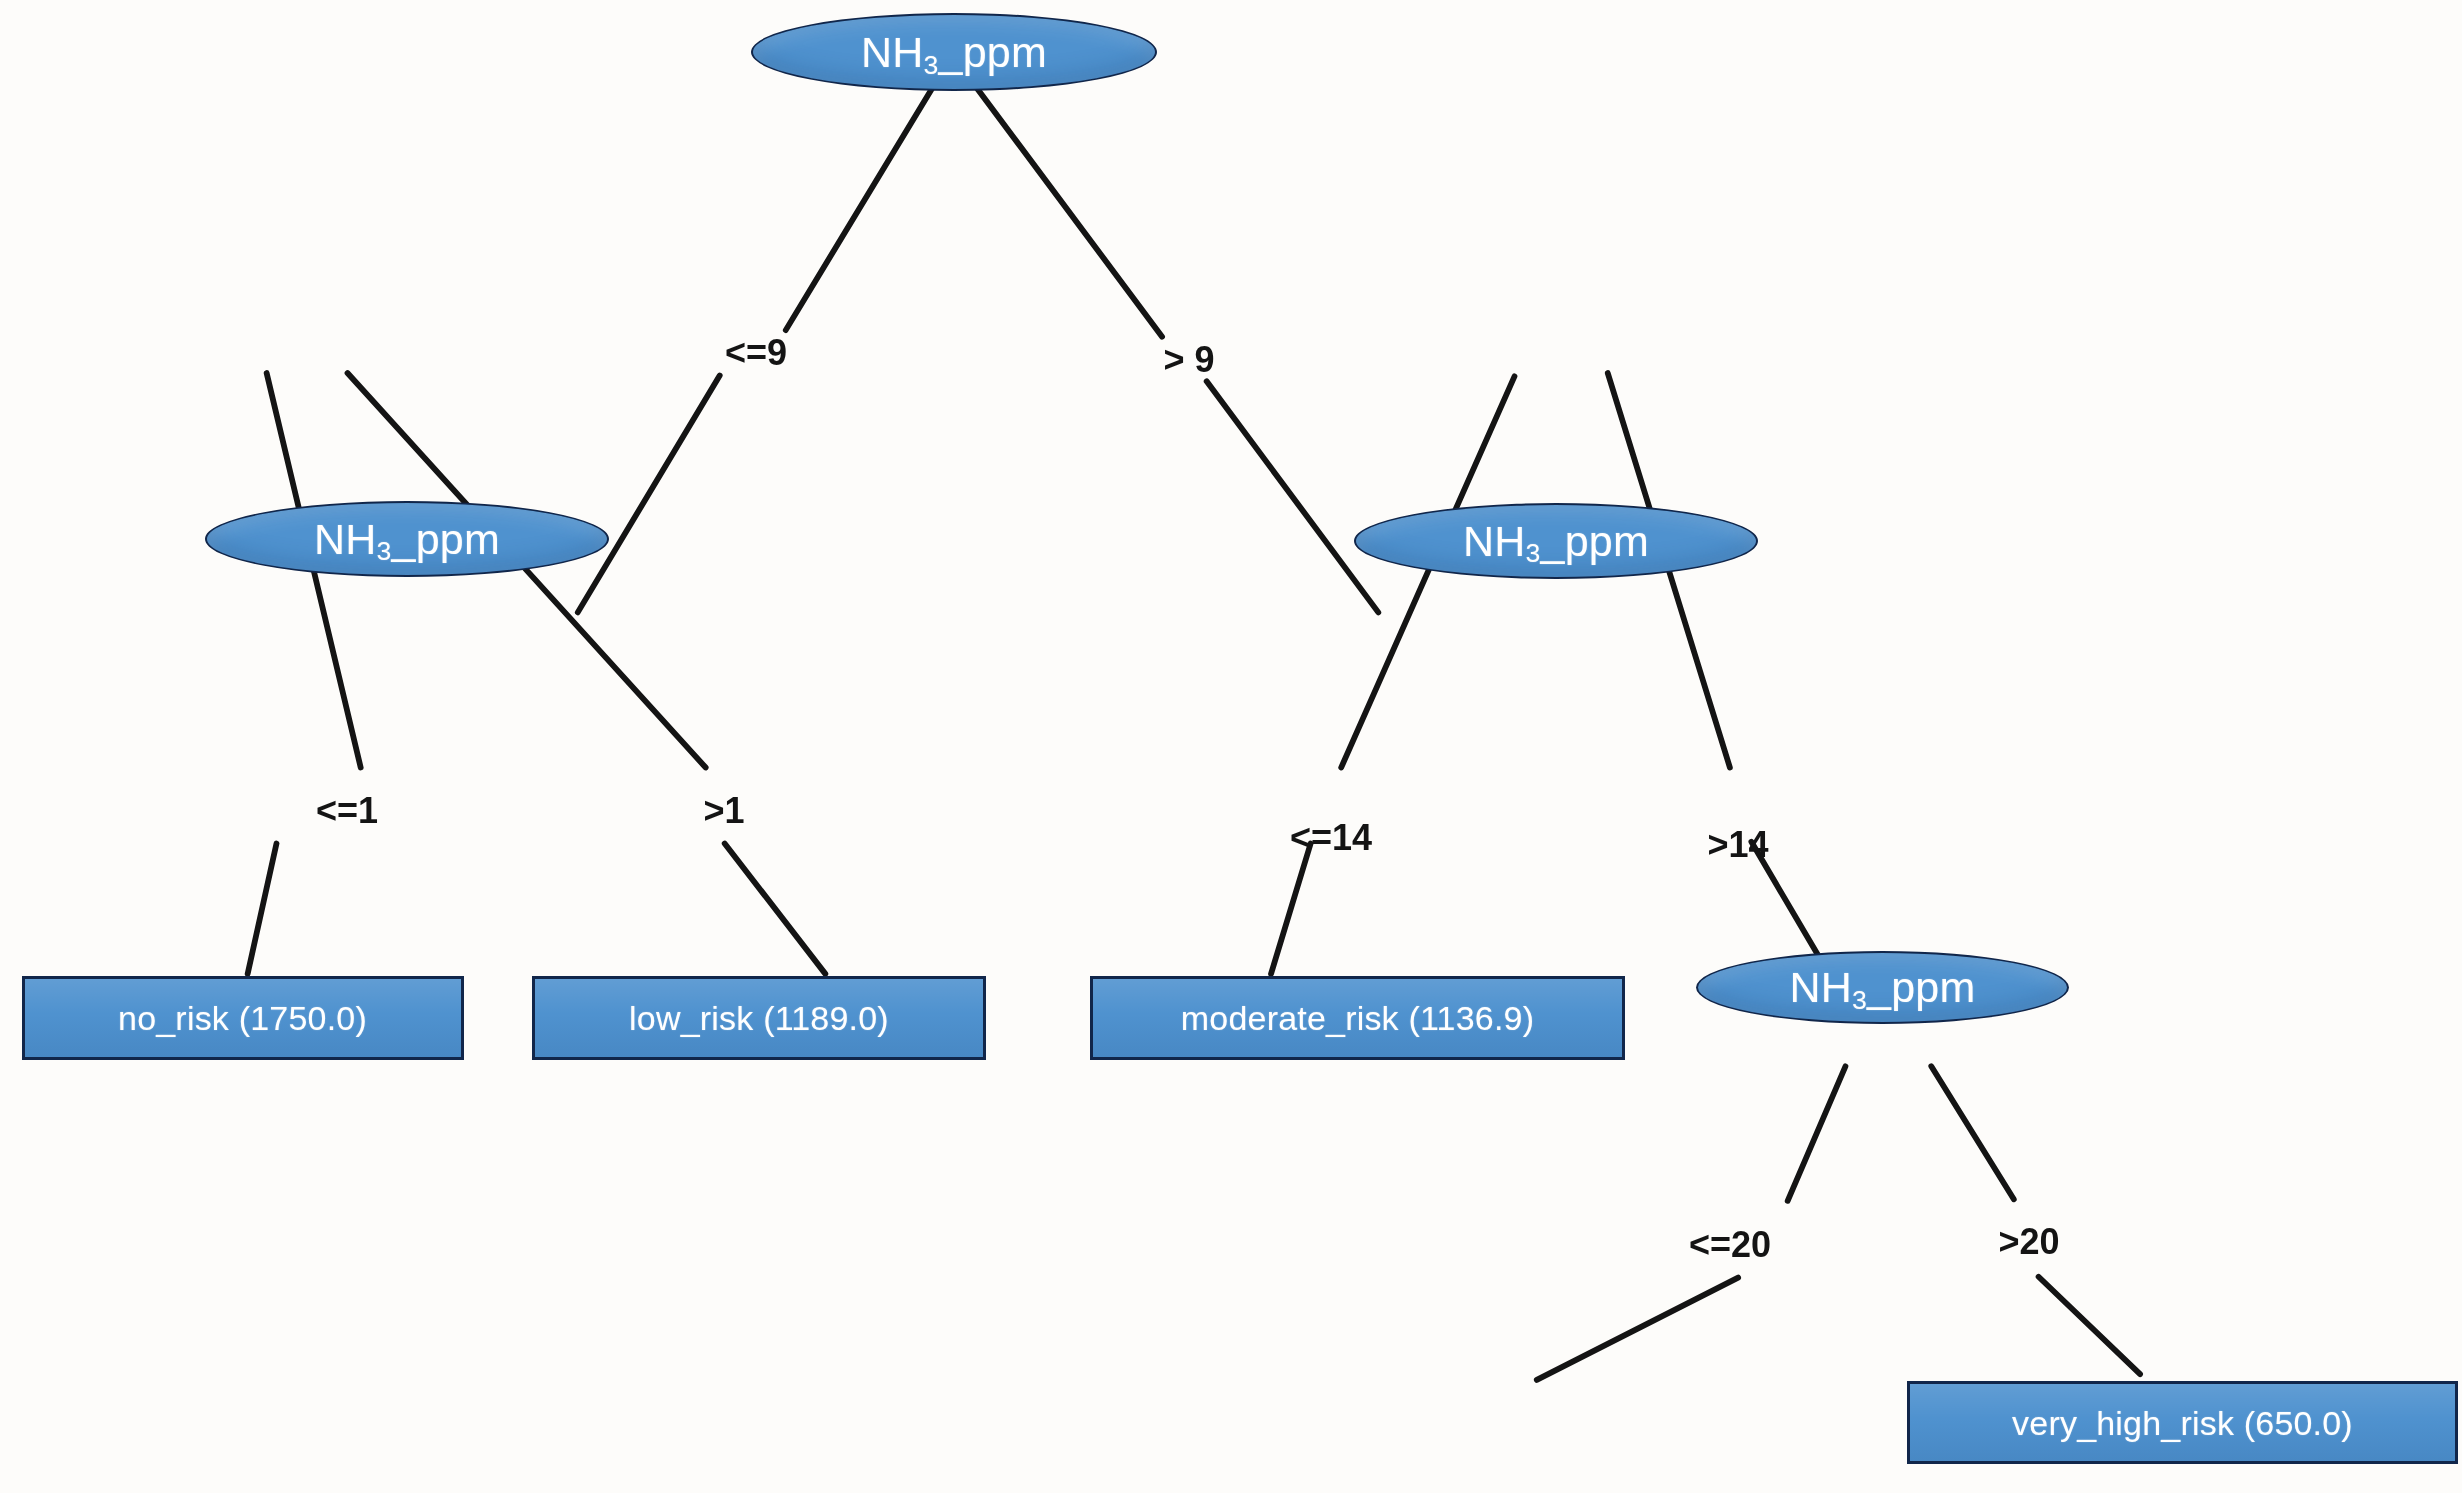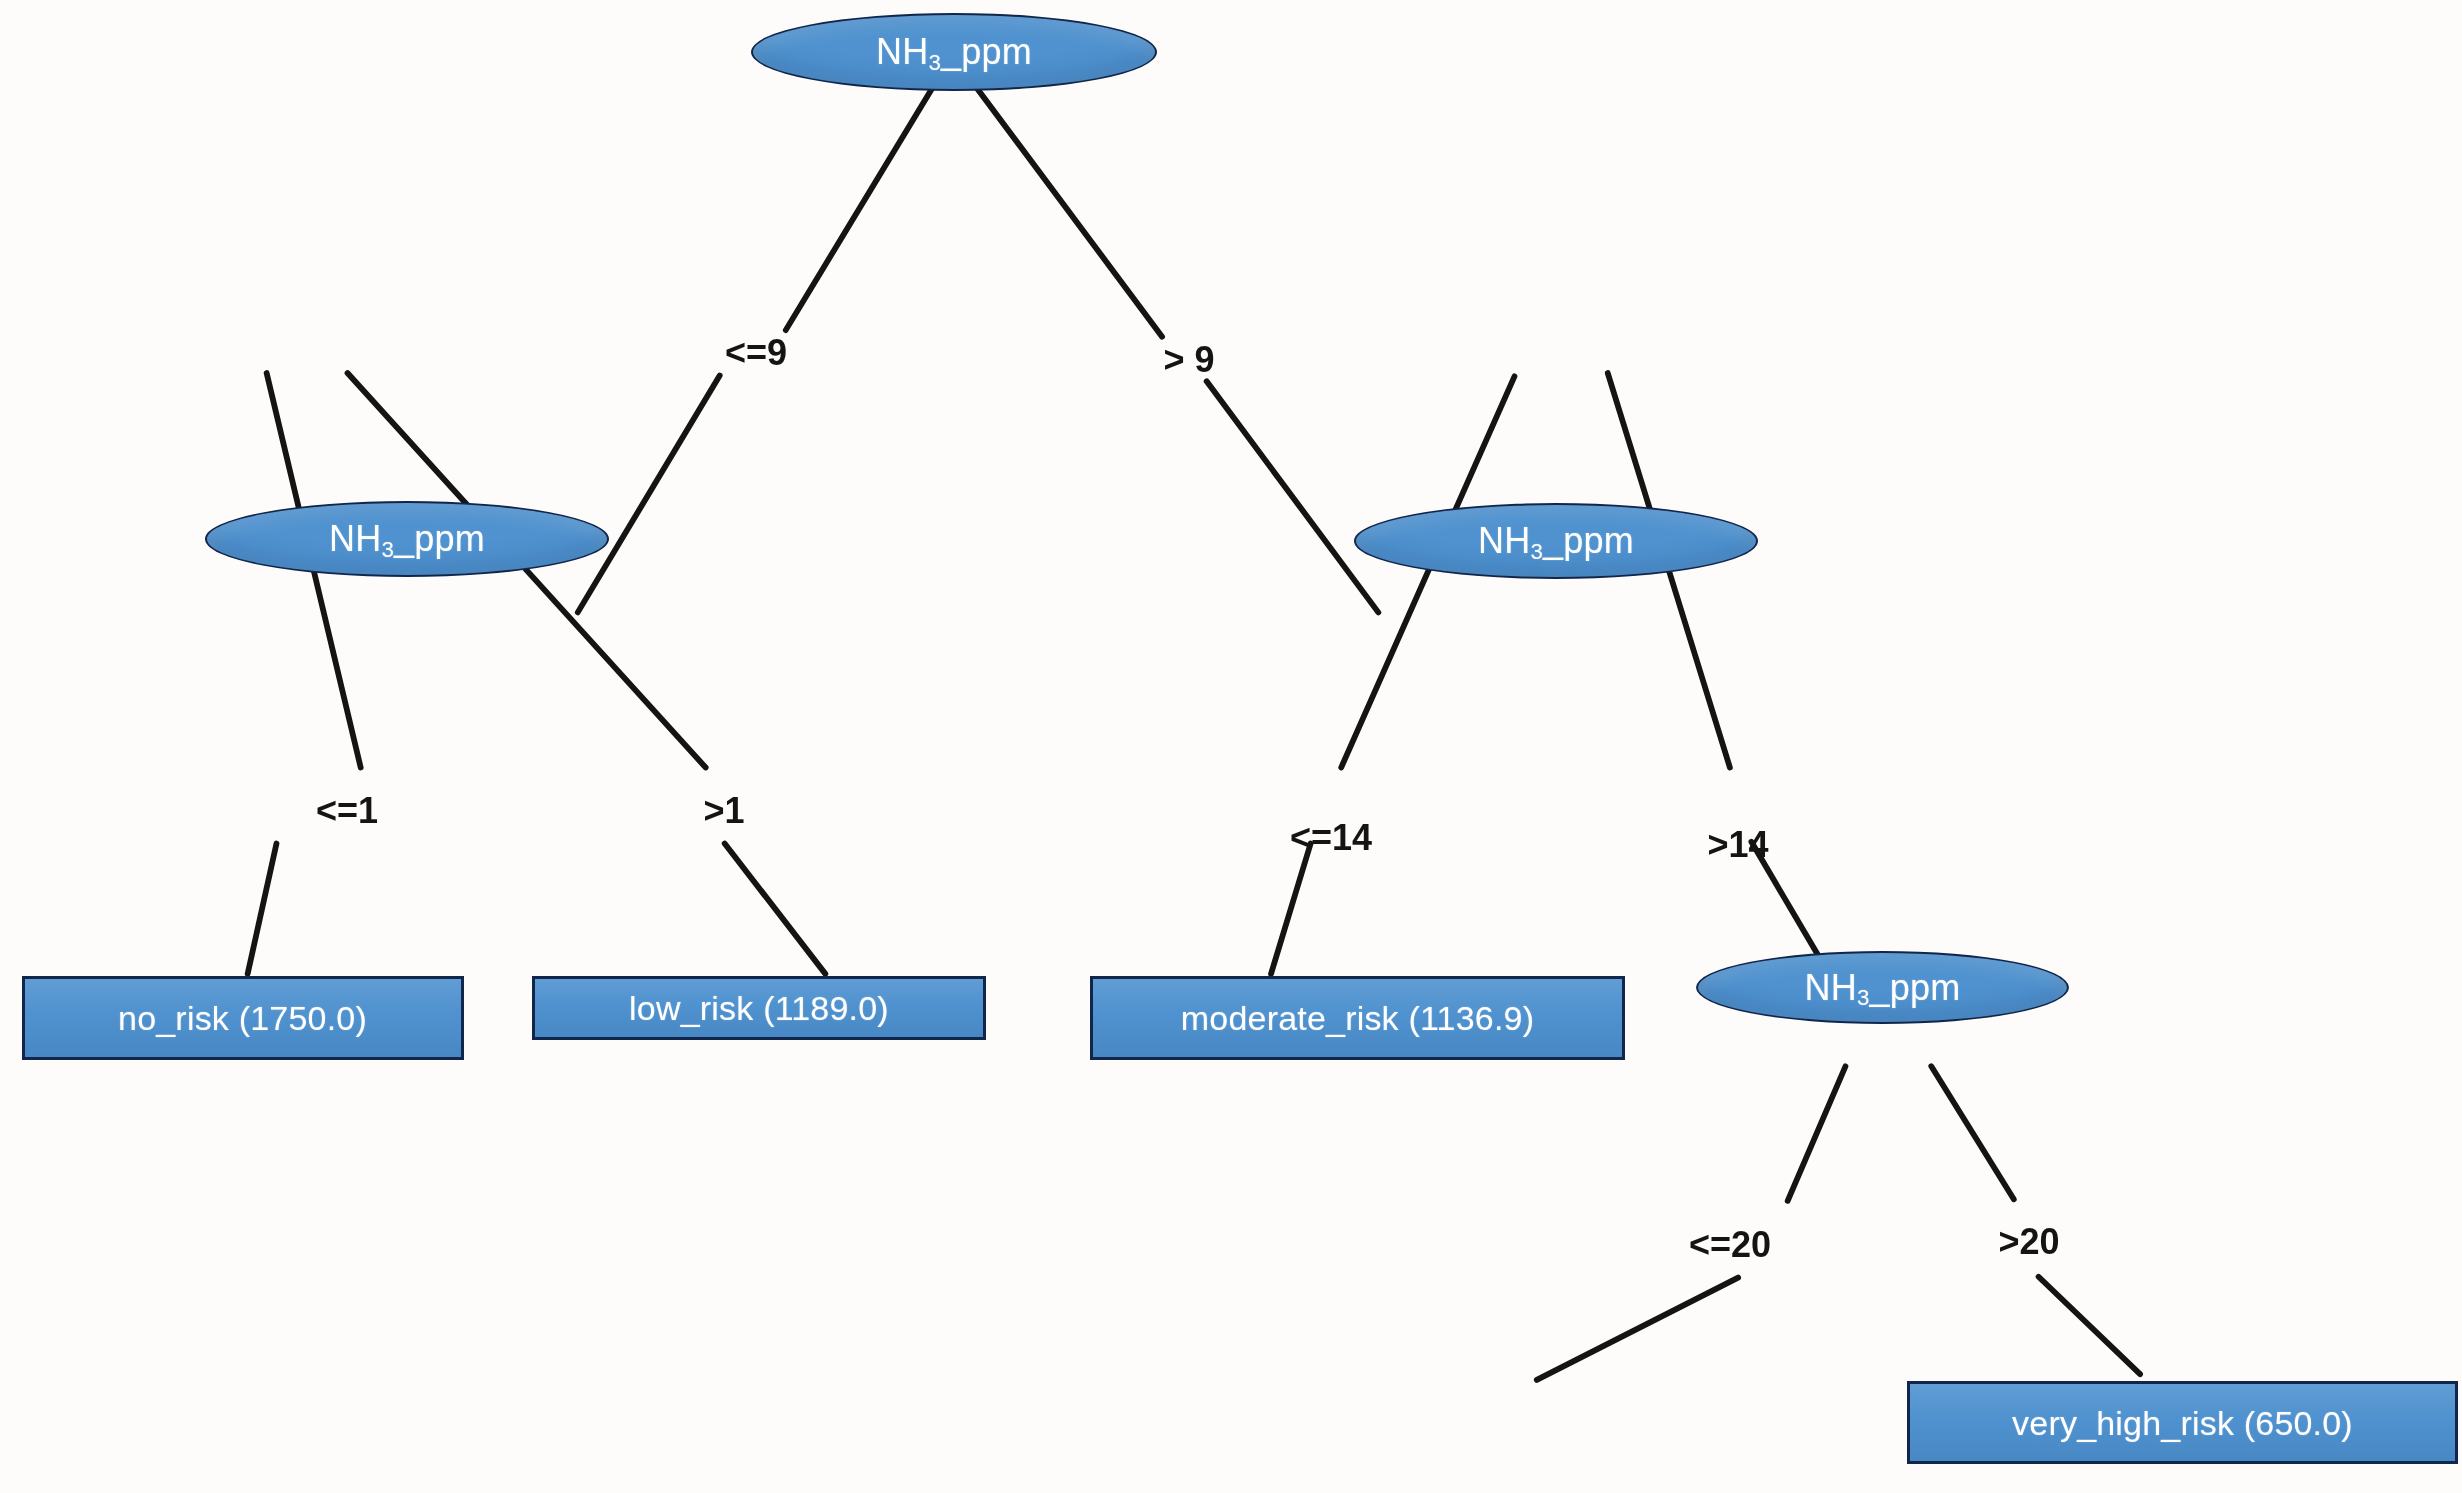--- a/index.html
+++ b/index.html
@@ -34,21 +34,21 @@
     color: #ffffff;
     text-align: center;
     z-index: 3;
   }
   .node-internal {
     border-radius: 50%;
     background: #4f92cf;
     border: 2.5px solid #11264a;
     box-shadow: inset 0 -8.3px 21.5px rgba(20,60,110,0.22),
                 inset 0 6.6px 18px rgba(255,255,255,0.17);
-    font-size: 36px;
+    font-size: 43px;
     letter-spacing: 0.2px;
     text-shadow: 0 0 1.7px rgba(255,255,255,0.35);
   }
   .node-leaf {
     background: #4f92cf;
     border: 3.3px solid #11264a;
     font-size: 34px;
     letter-spacing: 0.2px;
     text-shadow: 0 0 1.7px rgba(255,255,255,0.35);
     background-image: linear-gradient(180deg,
@@ -130,21 +130,21 @@
   <div class="edge-label" style="left:347px; top:811px;">&lt;=1</div>
   <div class="edge-label" style="left:724px; top:811px;">&gt;1</div>
 
   <div class="edge-label" style="left:1331px; top:838px;">&lt;=14</div>
   <div class="edge-label" style="left:1738px; top:805px;margin-top:40px;">&gt;14</div>
 
   <div class="node node-leaf" style="left:21.5px; top:976px; width:442px; height:84px;">
     <span class="node-label">no_risk (1750.0)</span>
   </div>
 
-  <div class="node node-leaf" style="left:532px; top:976px; width:454px; height:64px;">
+  <div class="node node-leaf" style="left:532px; top:976px; width:454px; height:84px;">
     <span class="node-label">low_risk (1189.0)</span>
   </div>
 
   <div class="node node-leaf" style="left:1090px; top:976px; width:535px; height:84px;">
     <span class="node-label">moderate_risk (1136.9)</span>
   </div>
 
   <div class="node node-internal" style="left:1696px; top:951px; width:373px; height:73px;">
     <span class="node-label"><span>NH</span><sub>3</sub><span>_ppm</span></span>
   </div>

